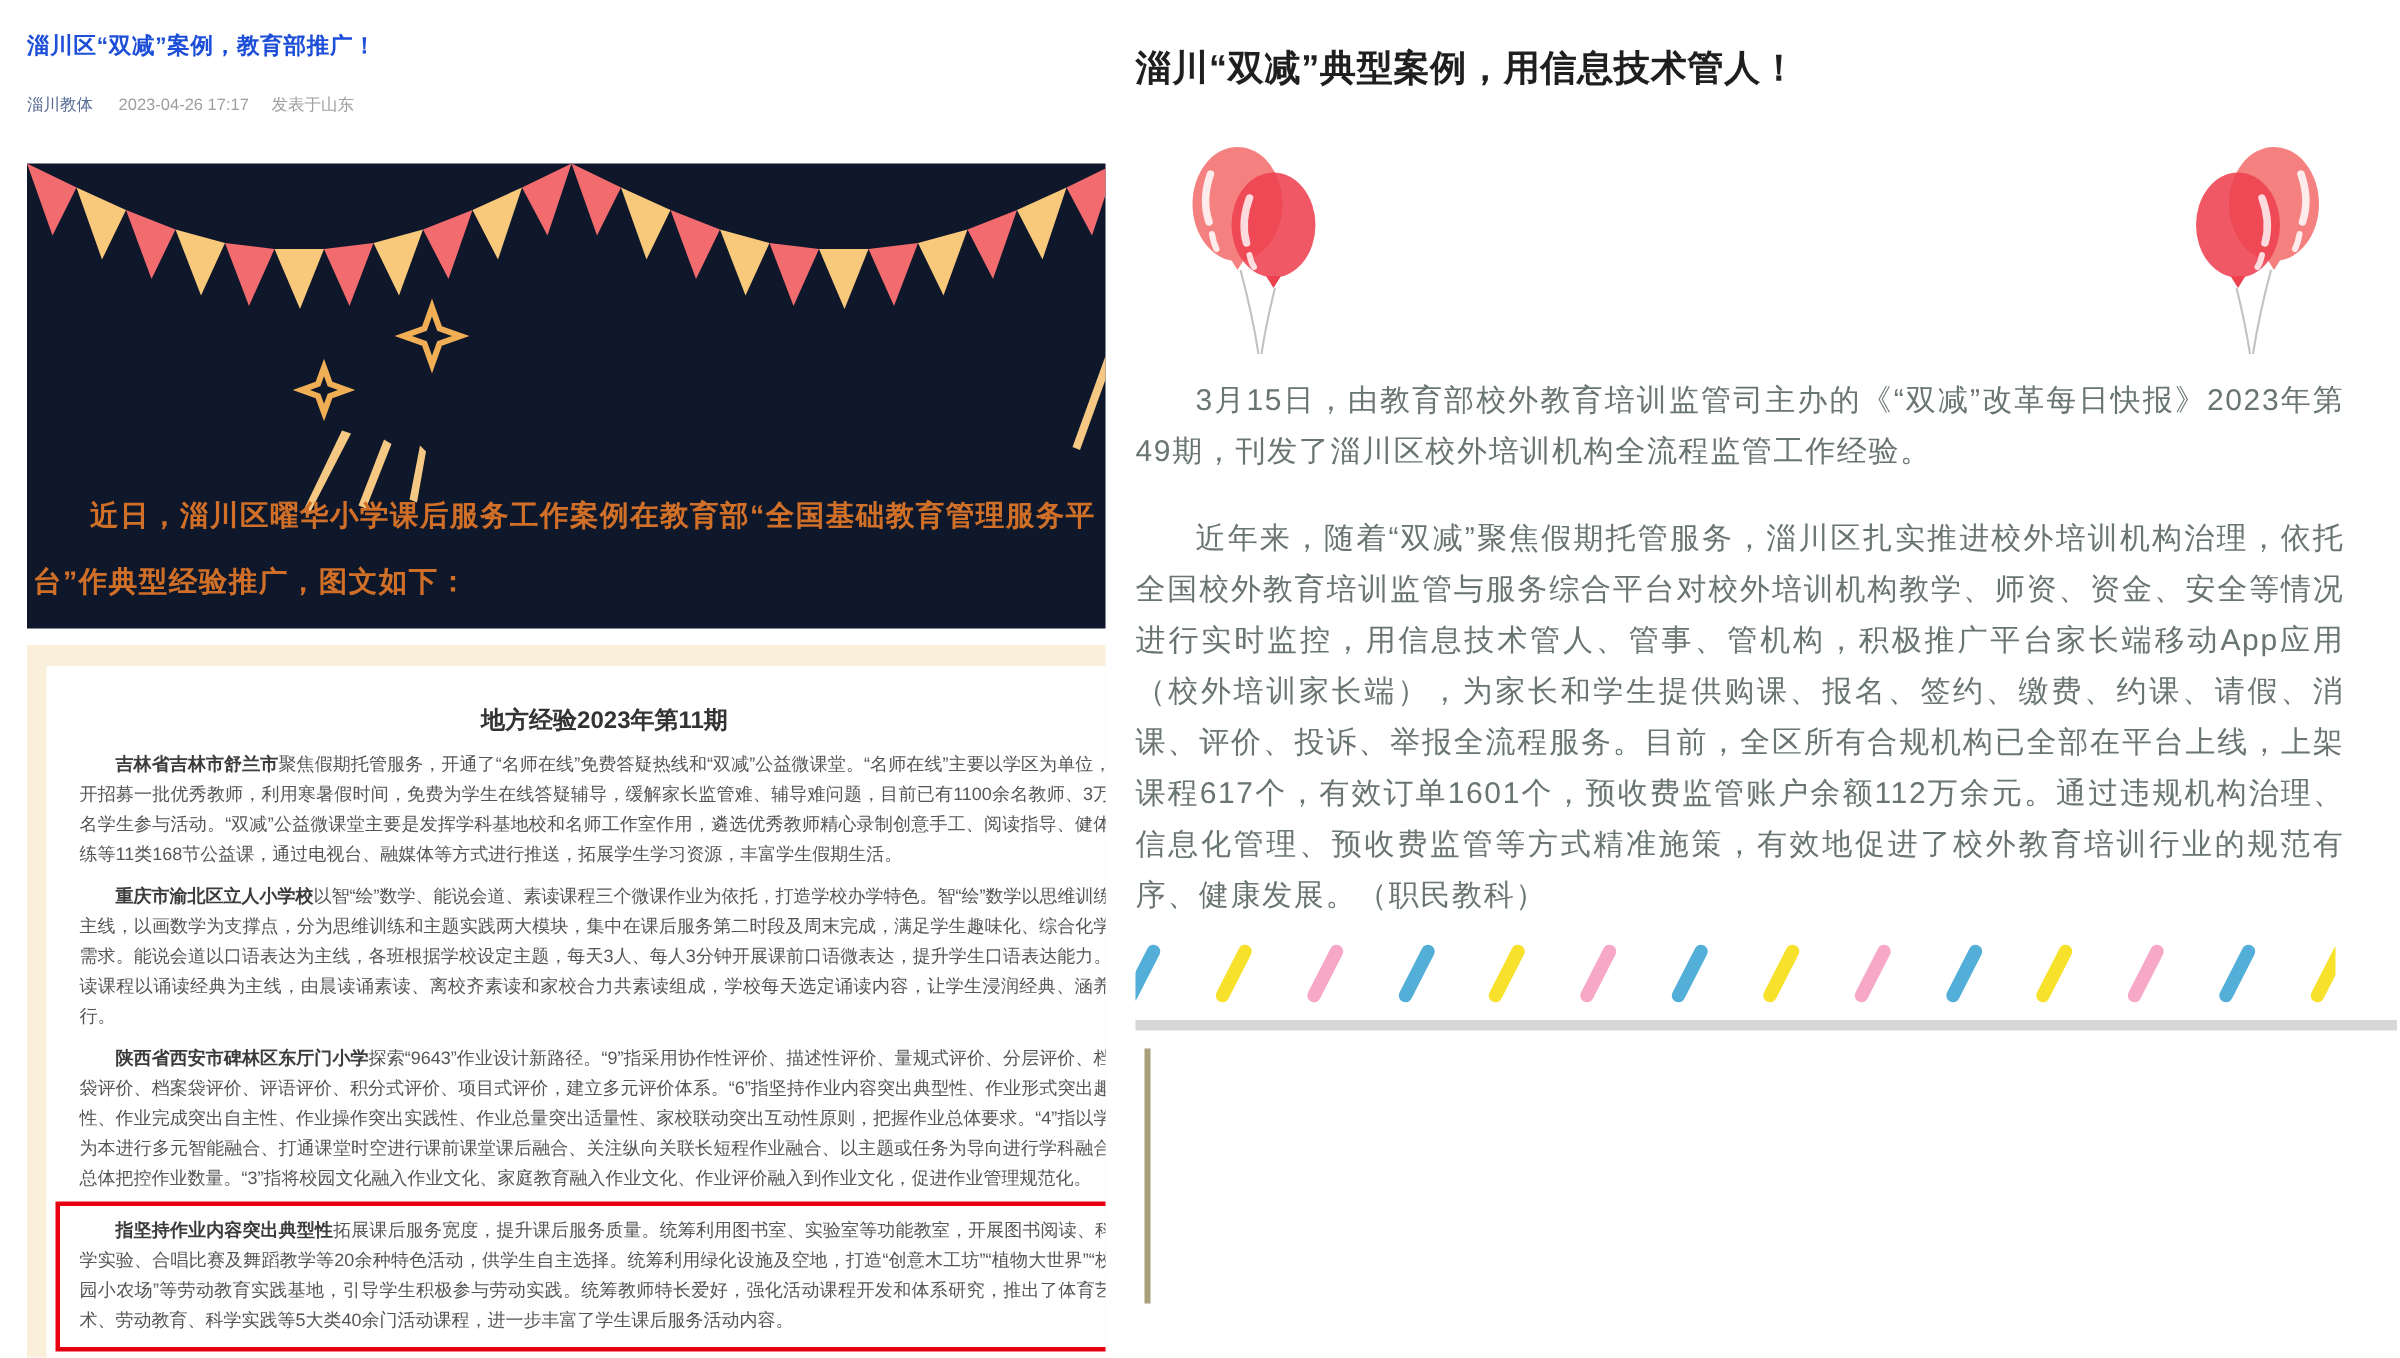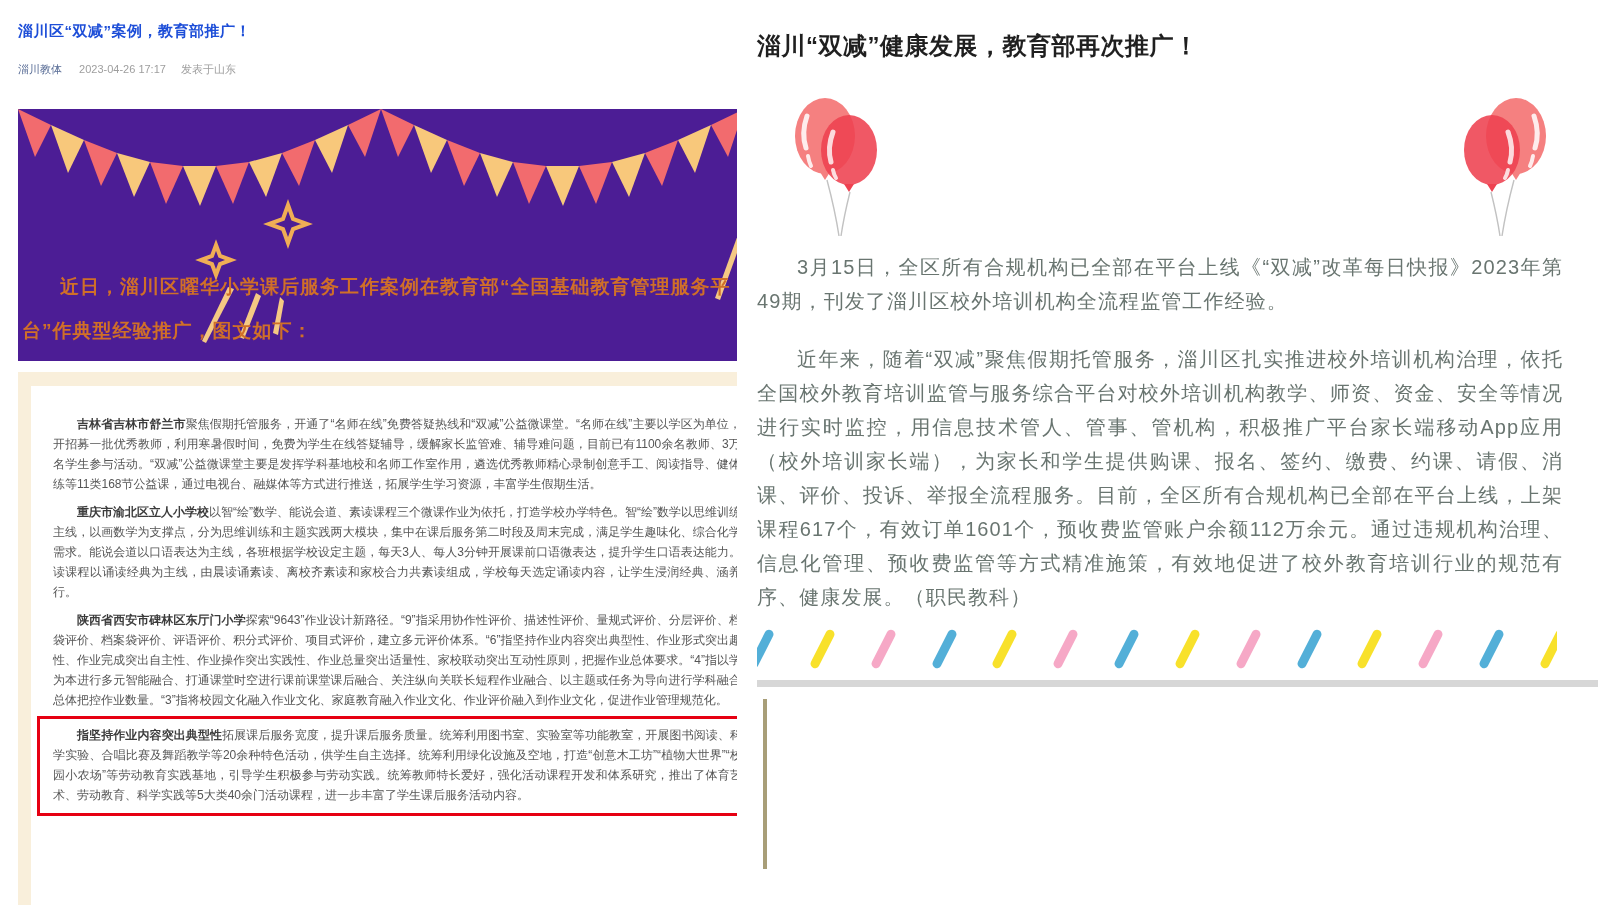--- a/index.html
+++ b/index.html
@@ -7,22 +7,22 @@
               font-family:"Liberation Sans","DejaVu Sans",sans-serif; }
   .columns { display:flex; width:1600px; height:905px; }
 
   
   .col-left { width:737px; height:905px; overflow:hidden; padding:16px 0 0 18px; flex:none; }
   .l-title { font-size:15px; font-weight:700; color:#1d4ed8; line-height:30px; letter-spacing:0.5px; }
   .byline { margin-top:16px; font-size:11px; }
   .acct { color:#576b95; margin-right:14px; }
   .meta { color:#9e9e9e; margin-right:12px; }
 
-  .banner { position:relative; margin-top:32px; width:762px; height:252px;
-            background:#4c1d95; overflow:hidden; }
+  .banner { position:relative; margin-top:32px; width:762px; height:310px;
+            background:#0f172a; overflow:hidden; }
   .banner svg.bunting { position:absolute; top:0; left:0; }
   .doodle-left { position:absolute; left:150px; top:88px; }
   .doodle-right { position:absolute; right:-6px; top:95px; }
   .banner-text { position:absolute; left:4px; bottom:8px; width:730px;
                  font-size:19px; font-weight:700; color:#d06f28;
                  line-height:44px; text-indent:2em; letter-spacing:1px; }
 
   .doc { margin-top:11px; width:772px; background:#f9efdb; padding:14px 15px 0 13px; }
   .doc-inner { background:#ffffff; padding:20px 22px 20px 22px; min-height:560px; }
   .doc-title { text-align:center; font-size:16px; font-weight:700; color:#333; margin-top:6px; }
@@ -103,40 +103,41 @@
       <svg class="doodle-right" width="90" height="150" viewBox="0 0 90 150">
         <polygon points="48,14 53,16 24,96 19,94" fill="#f5c983"></polygon>
         <polygon points="70,30 74,33 52,100 47,98" fill="#f5c983"></polygon>
         <path d="M78 110 l5 13 13 5 -13 5 -5 13 -5 -13 -13 -5 13 -5 z" fill="none" stroke="#f0ae55" stroke-width="4"></path>
       </svg>
       <div class="banner-text">近日，淄川区曜华小学课后服务工作案例在教育部“全国基础教育管理服务平台”作典型经验推广，图文如下：</div>
     </div>
 
     <div class="doc">
       <div class="doc-inner">
+        <div class="doc-title">地方经验2023年第11期</div>
         <p>
           <span class="lead">吉林省吉林市舒兰市</span><span>聚焦假期托管服务，开通了“名师在线”免费答疑热线和“双减”公益微课堂。“名师在线”主要以学区为单位，公开招募一批优秀教师，利用寒暑假时间，免费为学生在线答疑辅导，缓解家长监管难、辅导难问题，目前已有1100余名教师、3万余名学生参与活动。“双减”公益微课堂主要是发挥学科基地校和名师工作室作用，遴选优秀教师精心录制创意手工、阅读指导、健体训练等11类168节公益课，通过电视台、融媒体等方式进行推送，拓展学生学习资源，丰富学生假期生活。</span>
         </p>
         <p>
           <span class="lead">重庆市渝北区立人小学校</span><span>以智“绘”数学、能说会道、素读课程三个微课作业为依托，打造学校办学特色。智“绘”数学以思维训练为主线，以画数学为支撑点，分为思维训练和主题实践两大模块，集中在课后服务第二时段及周末完成，满足学生趣味化、综合化学习需求。能说会道以口语表达为主线，各班根据学校设定主题，每天3人、每人3分钟开展课前口语微表达，提升学生口语表达能力。素读课程以诵读经典为主线，由晨读诵素读、离校齐素读和家校合力共素读组成，学校每天选定诵读内容，让学生浸润经典、涵养德行。</span>
         </p>
         <p>
           <span class="lead">陕西省西安市碑林区东厅门小学</span><span>探索“9643”作业设计新路径。“9”指采用协作性评价、描述性评价、量规式评价、分层评价、档案袋评价、档案袋评价、评语评价、积分式评价、项目式评价，建立多元评价体系。“6”指坚持作业内容突出典型性、作业形式突出趣味性、作业完成突出自主性、作业操作突出实践性、作业总量突出适量性、家校联动突出互动性原则，把握作业总体要求。“4”指以学生为本进行多元智能融合、打通课堂时空进行课前课堂课后融合、关注纵向关联长短程作业融合、以主题或任务为导向进行学科融合，总体把控作业数量。“3”指将校园文化融入作业文化、家庭教育融入作业文化、作业评价融入到作业文化，促进作业管理规范化。</span>
         </p>
         <div class="highlight-box">
           <p>
             <span class="lead">指坚持作业内容突出典型性</span><span>拓展课后服务宽度，提升课后服务质量。统筹利用图书室、实验室等功能教室，开展图书阅读、科学实验、合唱比赛及舞蹈教学等20余种特色活动，供学生自主选择。统筹利用绿化设施及空地，打造“创意木工坊”“植物大世界”“校园小农场”等劳动教育实践基地，引导学生积极参与劳动实践。统筹教师特长爱好，强化活动课程开发和体系研究，推出了体育艺术、劳动教育、科学实践等5大类40余门活动课程，进一步丰富了学生课后服务活动内容。</span>
           </p>
         </div>
       </div>
     </div>
   </div>
 
   <div class="col-right">
-    <h1 class="r-title">淄川“双减”健康发展，教育部再次推广！</h1>
+    <h1 class="r-title">淄川“双减”典型案例，用信息技术管人！</h1>
 
     <div class="balloon-row">
       <svg class="balloon left" width="90" height="150" viewBox="0 0 90 150">
         <ellipse cx="32" cy="48" rx="30" ry="38" fill="#f58080"></ellipse>
         <polygon points="27,84 37,84 32,92" fill="#f58080"></polygon>
         <path d="M14 28 Q8 45 13 60" stroke="#ffffff" stroke-width="5" fill="none" stroke-linecap="round" opacity="0.85"></path>
         <path d="M15 68 Q16 74 18 78" stroke="#ffffff" stroke-width="4" fill="none" stroke-linecap="round" opacity="0.85"></path>
         <ellipse cx="56" cy="62" rx="28" ry="35" fill="#ee4150" opacity="0.88"></ellipse>
         <polygon points="51,96 61,96 56,104" fill="#ee4150"></polygon>
         <path d="M40 44 Q34 60 38 74" stroke="#ffffff" stroke-width="5" fill="none" stroke-linecap="round" opacity="0.8"></path>
@@ -151,21 +152,21 @@
         <path d="M15 68 Q16 74 18 78" stroke="#ffffff" stroke-width="4" fill="none" stroke-linecap="round" opacity="0.85"></path>
         <ellipse cx="56" cy="62" rx="28" ry="35" fill="#ee4150" opacity="0.88"></ellipse>
         <polygon points="51,96 61,96 56,104" fill="#ee4150"></polygon>
         <path d="M40 44 Q34 60 38 74" stroke="#ffffff" stroke-width="5" fill="none" stroke-linecap="round" opacity="0.8"></path>
         <path d="M40 82 Q41 87 43 90" stroke="#ffffff" stroke-width="4" fill="none" stroke-linecap="round" opacity="0.8"></path>
         <path d="M34 92 Q42 122 46 148" stroke="#c2c2c2" stroke-width="1.4" fill="none"></path>
         <path d="M57 104 Q51 128 48 148" stroke="#c2c2c2" stroke-width="1.4" fill="none"></path>
       </svg>
     </div>
 
-    <p class="rp first">3月15日，全区所有合规机构已全部在平台上线《“双减”改革每日快报》2023年第49期，刊发了淄川区校外培训机构全流程监管工作经验。</p>
+    <p class="rp first">3月15日，由教育部校外教育培训监管司主办的《“双减”改革每日快报》2023年第49期，刊发了淄川区校外培训机构全流程监管工作经验。</p>
     <p class="rp second">近年来，随着“双减”聚焦假期托管服务，淄川区扎实推进校外培训机构治理，依托全国校外教育培训监管与服务综合平台对校外培训机构教学、师资、资金、安全等情况进行实时监控，用信息技术管人、管事、管机构，积极推广平台家长端移动App应用（校外培训家长端），为家长和学生提供购课、报名、签约、缴费、约课、请假、消课、评价、投诉、举报全流程服务。目前，全区所有合规机构已全部在平台上线，上架课程617个，有效订单1601个，预收费监管账户余额112万余元。通过违规机构治理、信息化管理、预收费监管等方式精准施策，有效地促进了校外教育培训行业的规范有序、健康发展。（职民教科）</p>
 
     <div class="slash-row">
       <div class="slash"></div>
       <div class="slash"></div>
       <div class="slash"></div>
       <div class="slash"></div>
       <div class="slash"></div>
       <div class="slash"></div>
       <div class="slash"></div>

